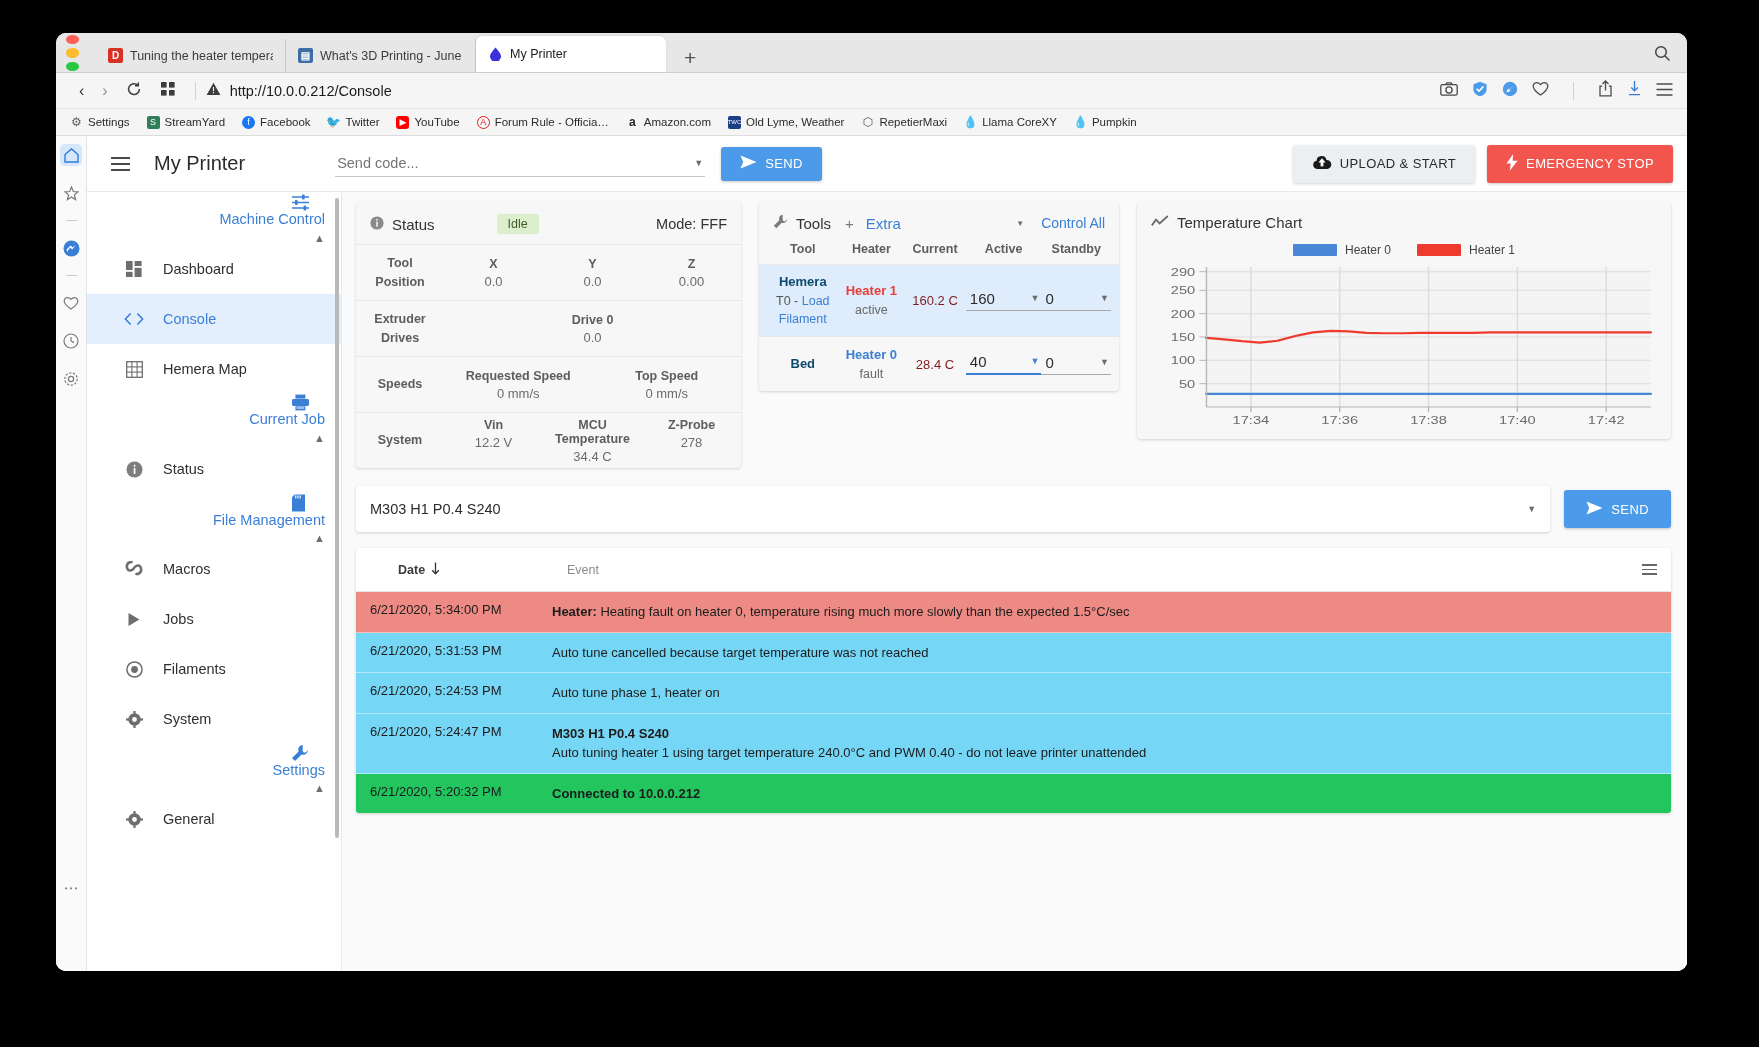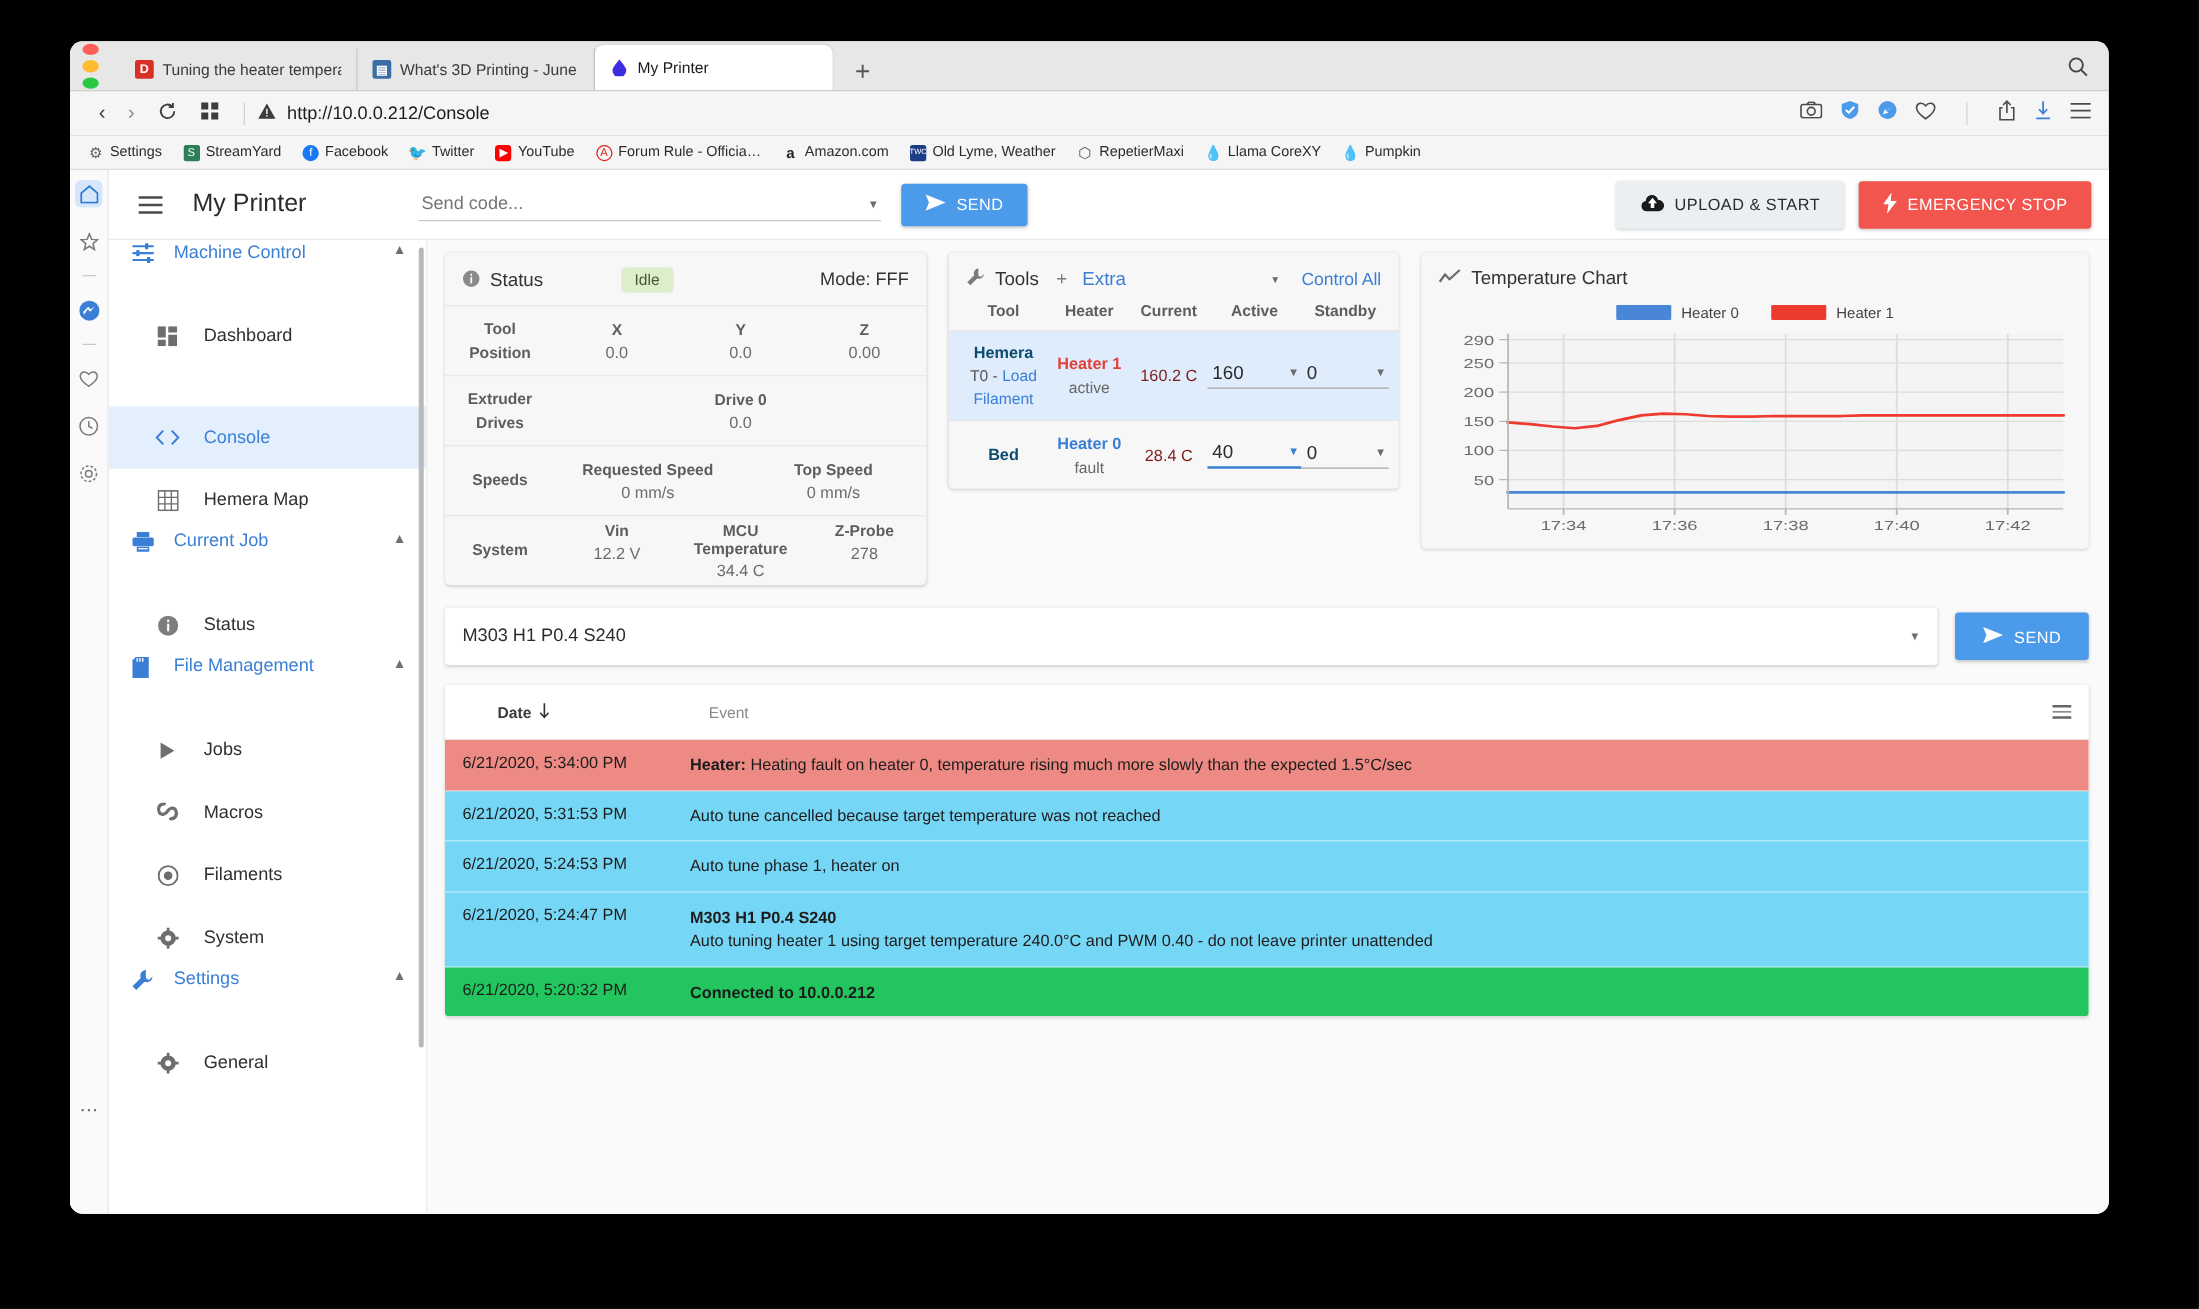--- a/index.html
+++ b/index.html
@@ -134,32 +134,32 @@
 
   .body { flex: 1; display: flex; overflow: hidden; }
 
   
   .sidebar {
     width: 255px; flex: 0 0 255px; background: #fff;
     border-right: 1px solid #e8e8e8; overflow: hidden; position: relative;
     padding-top: 2px;
   }
   .sbgroup {
-    display: flex; align-items: flex-start; height: 50px; padding: 0 16px 0 18px;
-    color: #3a7fd5; font-size: 14.5px; cursor: pointer;
+    display: flex; align-items: flex-end; height: 50px; padding: 0 16px 0 18px;
+    color: #3a7fd5; font-size: 14.5px; cursor: pointer; flex-direction: column;
   }
   .sbgroup .gi { width: 34px; color: #3a7fd5; font-size: 16px; display:flex; align-items:center; }
   .sbgroup .gl { flex: 1; }
   .sbgroup .chev { color: #6f6f6f; font-size: 11px; }
   .sbitem {
     display: flex; align-items: center; height: 50px; padding: 0 16px 0 18px;
     font-size: 14.5px; color: #2f2f2f; cursor: pointer;
   }
   .sbitem .ii { width: 58px; display: flex; justify-content: center; color: #6e6e6e; font-size: 15px; }
-  .sbitem.active { background: #e3effc; color: #3a7fd5; margin-top: 31px; }
+  .sbitem.active { background: #e3effc; color: #3a7fd5; }
   .sbitem.active .ii { color: #3a7fd5; }
   .sb-scroll {
     position: absolute; right: 2px; top: 6px; width: 4px; height: 640px;
     background: #b9b9b9; border-radius: 2px;
   }
 
   
   .main { flex: 1; background: #fafafa; overflow: hidden; padding: 10px 16px 0 14px; position: relative; }
 
   .toprow { display: flex; gap: 18px; align-items: flex-start; }
@@ -603,33 +603,33 @@
                   <rect x="4.2" y="1.4" width="1.1" height="3" fill="#fff"></rect>
                   <rect x="6.4" y="1.4" width="1.1" height="3" fill="#fff"></rect>
                   <rect x="8.6" y="1.4" width="1.1" height="3" fill="#fff"></rect>
                 </svg>
             </span>
             <span class="gl">File Management</span>
             <span class="chev">▲</span>
           </div>
           <div class="sbitem">
             <span class="ii">
+              <svg width="18" height="16" viewBox="0 0 18 16">
+                  <path d="M6.5 1 C2 1 1 5 2.5 8 4 11 8 9 9 7 C10 5 14 3 15.5 6 17 9 16 13 11.5 13" fill="none" stroke="#6e6e6e" stroke-width="2.6" stroke-linecap="round"></path>
+                </svg>
+            </span>
+            <span>Macros</span>
+          </div>
+          <div class="sbitem">
+            <span class="ii">
               <svg width="14" height="15" viewBox="0 0 14 15">
                   <polygon points="1.5,1 12.5,7.5 1.5,14" fill="#6e6e6e"></polygon>
                 </svg>
             </span>
             <span>Jobs</span>
-          </div>
-          <div class="sbitem">
-            <span class="ii">
-              <svg width="18" height="16" viewBox="0 0 18 16">
-                  <path d="M6.5 1 C2 1 1 5 2.5 8 4 11 8 9 9 7 C10 5 14 3 15.5 6 17 9 16 13 11.5 13" fill="none" stroke="#6e6e6e" stroke-width="2.6" stroke-linecap="round"></path>
-                </svg>
-            </span>
-            <span>Macros</span>
           </div>
           <div class="sbitem">
             <span class="ii">
               <svg width="17" height="17" viewBox="0 0 17 17">
                   <circle cx="8.5" cy="8.5" r="7.6" fill="none" stroke="#6e6e6e" stroke-width="1.5"></circle>
                   <circle cx="8.5" cy="8.5" r="3.4" fill="#6e6e6e"></circle>
                 </svg>
             </span>
             <span>Filaments</span>
           </div>

